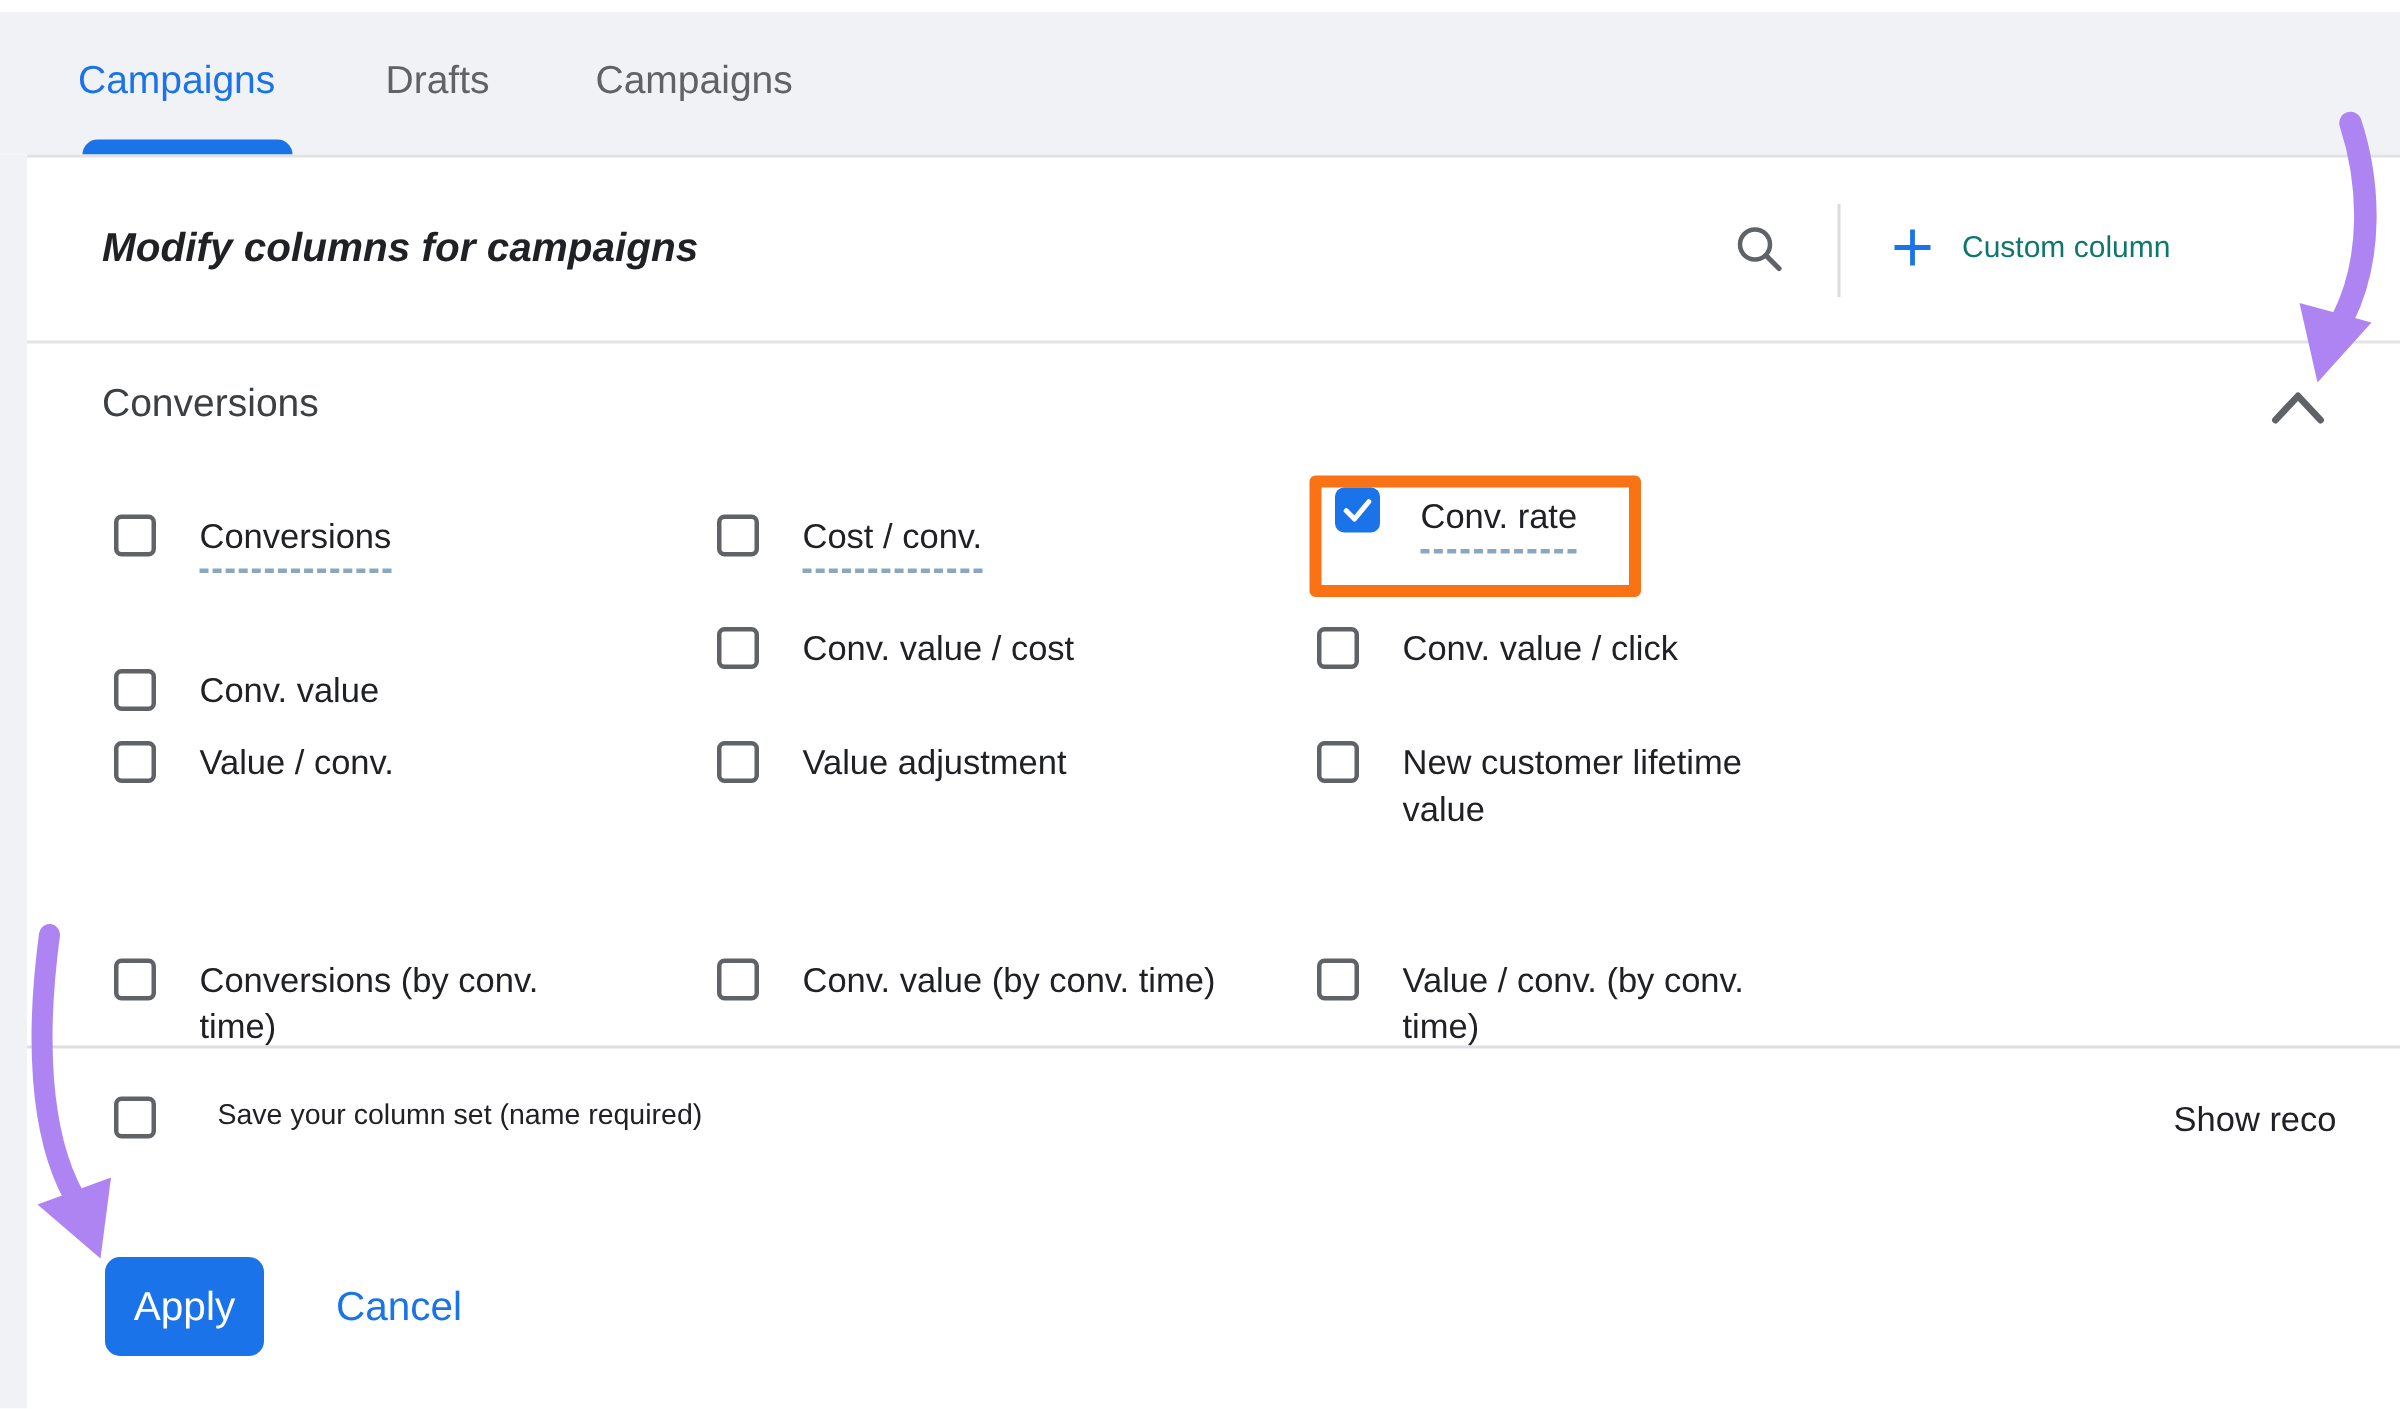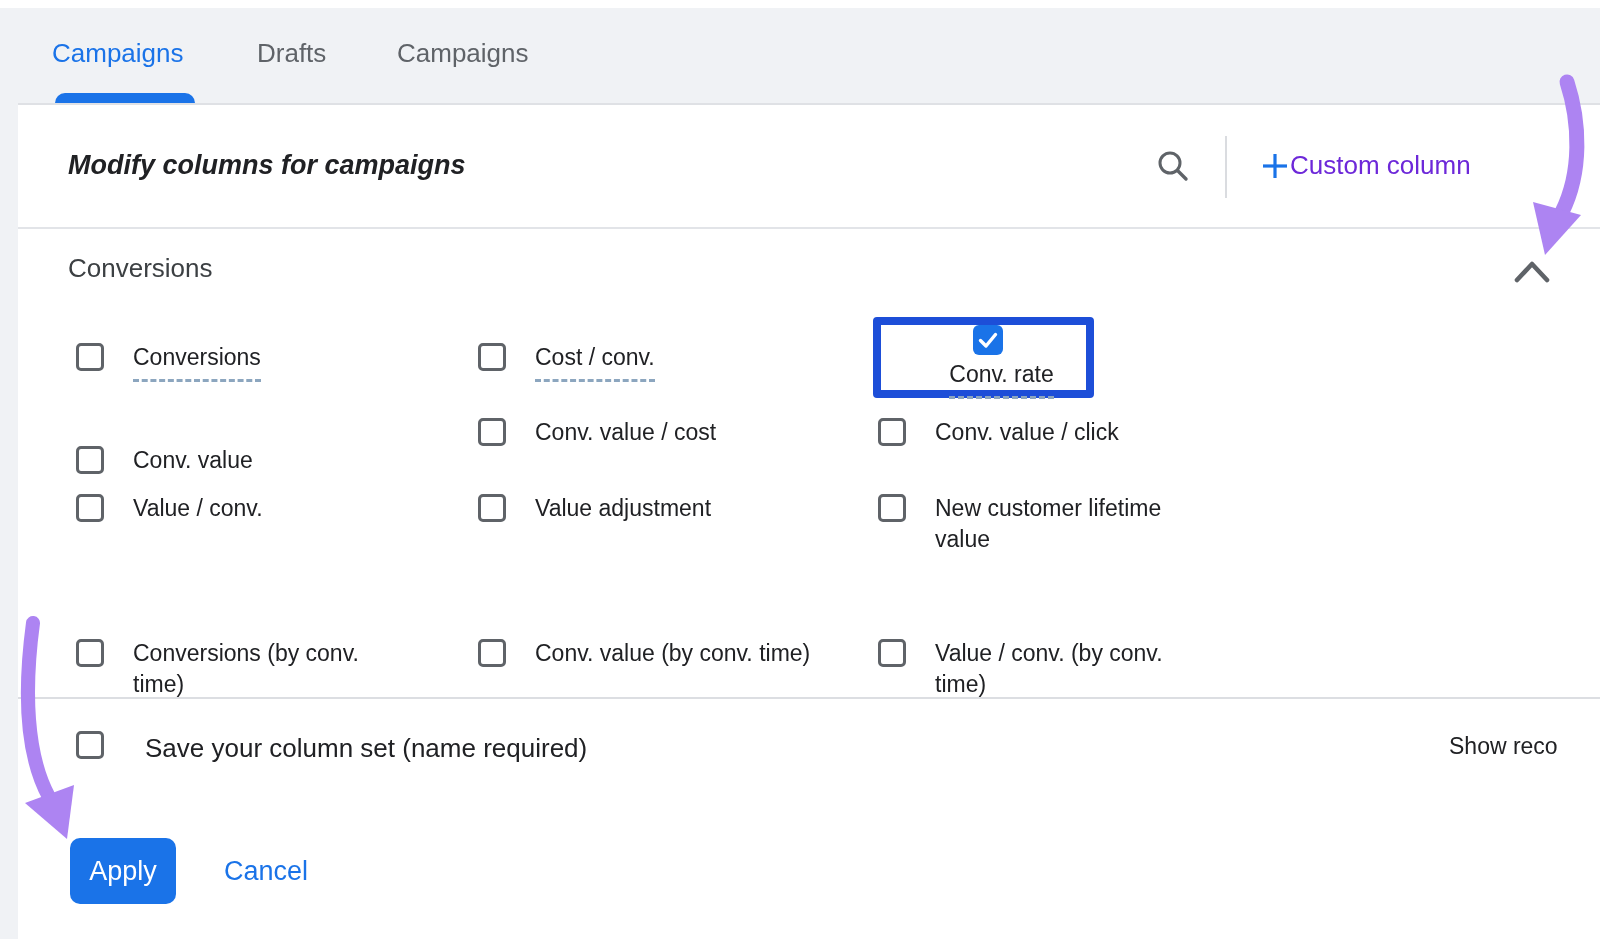--- a/index.html
+++ b/index.html
@@ -19,43 +19,43 @@
 
   
   .panel { position:absolute; left:18px; top:103px; width:1582px; height:836px; background:#fff;
     border-top:2px solid #dfe1e5; }
 
   .page-title { position:absolute; left:68px; top:150px; font-size:27px; font-weight:700; color:#202124;font-style:italic; }
   .header-divider { position:absolute; left:18px; top:227px; width:1582px; height:2px; background:#e2e4e8; }
   .search-btn { position:absolute; left:1153px; top:146px; width:40px; height:40px; cursor:pointer; }
   .vdivider { position:absolute; left:1225px; top:136px; width:2px; height:62px; background:#dadce0; }
   .custom-col { position:absolute; left:1260px; top:150px; display:flex; align-items:center; cursor:pointer; }
-  .custom-col-label { color:#6d28d9; font-size:26px; font-weight:500; }
+  .custom-col-label { color:#0f766e; font-size:20px; font-weight:500; margin-left:18px; }
 
   .section-title { position:absolute; left:68px; top:253px; font-size:26px; color:#3c4043; }
   .collapse-btn { position:absolute; left:1513px; top:258px; width:38px; height:28px; cursor:pointer; }
 
   
   .grid-clip { position:absolute; left:0; top:300px; width:1600px; height:398px; overflow:hidden; }
   .cell { position:absolute; display:flex; align-items:flex-start; }
   .cbx { flex:0 0 auto; width:28px; height:28px; border:3px solid #5f6368; border-radius:5px;
     background:#fff; cursor:pointer; }
   .cbx-checked { flex:0 0 auto; width:30px; height:30px; background:#1a73e8; border-radius:6px;
     cursor:pointer; display:flex; align-items:center; justify-content:center; }
   .cell-label { margin-left:29px; font-size:23px; line-height:31px; color:#202124; margin-top:-1px; cursor:pointer; }
   .dashed { border-bottom:3px dashed #8ca6bf; padding-bottom:6px; }
   .hl-box { position:absolute; left:873px; top:17px; width:221px; height:81px;
-    border:8px solid #1d4ed8; border-radius:4px; background:#fff;
-    display:flex; align-items:center; padding-left:9px;flex-direction:column; }
+    border:8px solid #f97316; border-radius:4px; background:#fff;
+    display:flex; align-items:flex-start; padding-left:9px; }
   .hl-box .cell-label { margin-left:27px; margin-top:4px; }
 
   
   .footer-divider { position:absolute; left:18px; top:697px; width:1582px; height:2px; background:#dcdee2; }
   .save-row-cbx { position:absolute; left:76px; top:731px; }
-  .save-label { position:absolute; left:145px; top:733px; font-size:26px; color:#202124; }
+  .save-label { position:absolute; left:145px; top:733px; font-size:19px; color:#202124; }
   .show-reco { position:absolute; left:1449px; top:733px; font-size:23px; color:#202124; white-space:nowrap; cursor:pointer; }
   .apply-btn { position:absolute; left:70px; top:838px; width:106px; height:66px; background:#1a73e8;
     border:none; border-radius:10px; color:#fff; font-size:27px; font-weight:500;
     font-family:"Liberation Sans", sans-serif; cursor:pointer; }
   .cancel-link { position:absolute; left:224px; top:838px; height:66px; line-height:66px;
     color:#1a73e8; font-size:27px; font-weight:500; cursor:pointer; }
 
   .annotations { position:absolute; left:0; top:0; width:1600px; height:939px; pointer-events:none; }
 </style>
 </head>

